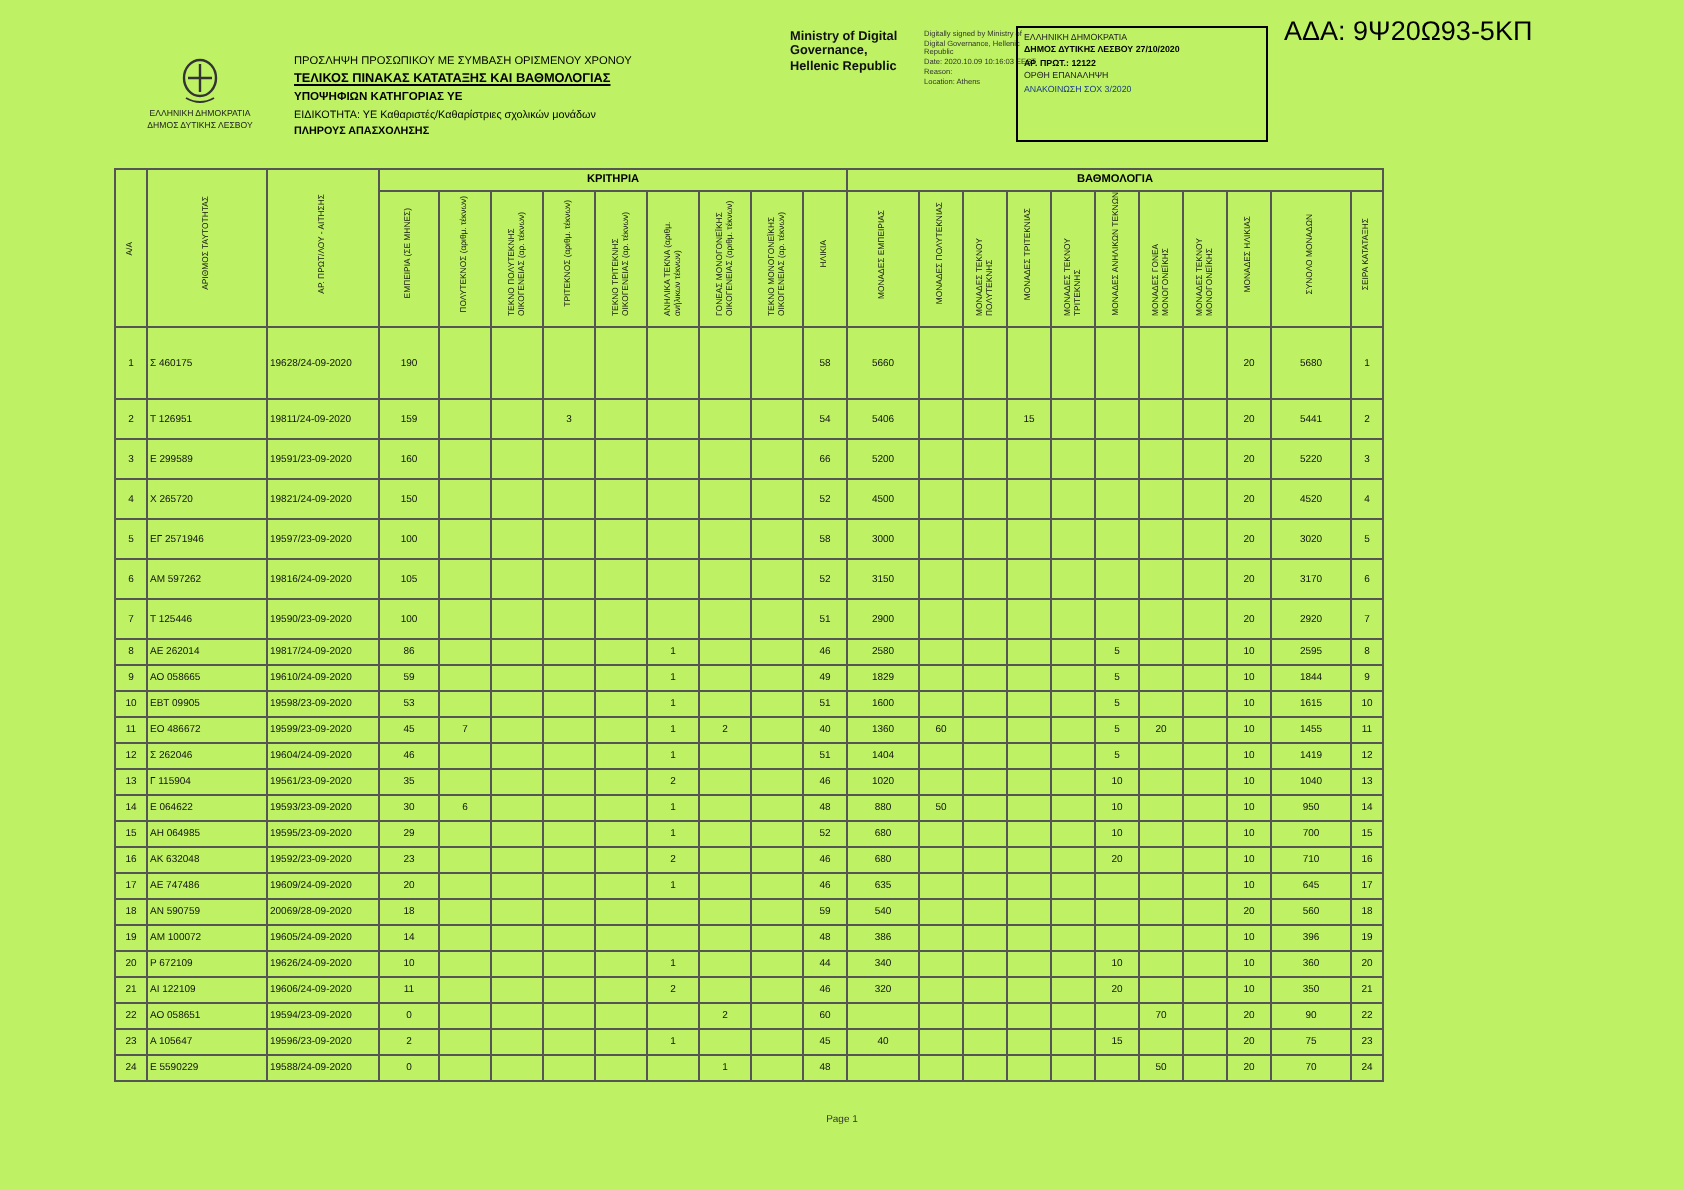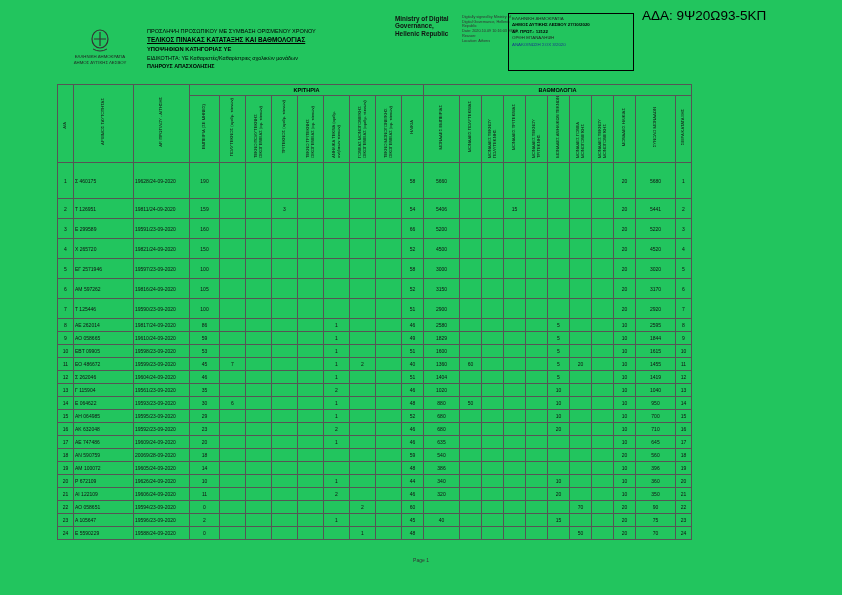--- a/index.html
+++ b/index.html
@@ -1,18 +1,18 @@
 <!DOCTYPE html>
 <html><head>
 <meta charset="utf-8">
 <style>
   html,body{margin:0;padding:0;}
   body{width:842px;height:595px;background:#ffffff;position:relative;overflow:hidden;
        font-family:"Liberation Sans",sans-serif;color:#000;}
-  #page{position:absolute;inset:0;background:#22c55e;}
+  #page{position:absolute;inset:0;background:#bef264;}
 
   
   .ada{position:absolute;left:642px;top:8px;font-size:13.5px;color:#000;}
 
   
   .org{position:absolute;left:56px;top:28px;width:88px;text-align:center;}
   .org svg{display:block;margin:0 auto;}
   .org .l1,.org .l2{font-size:4.3px;line-height:1.3;color:#222;}
 
   

